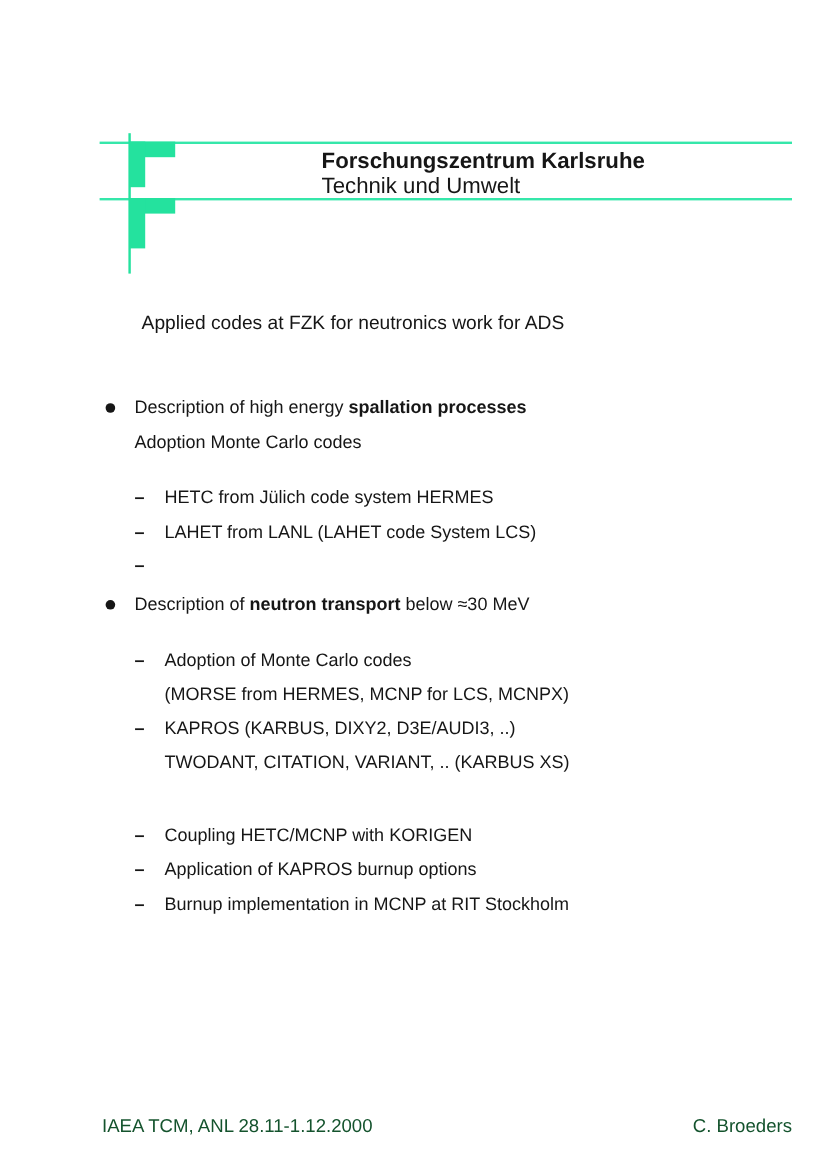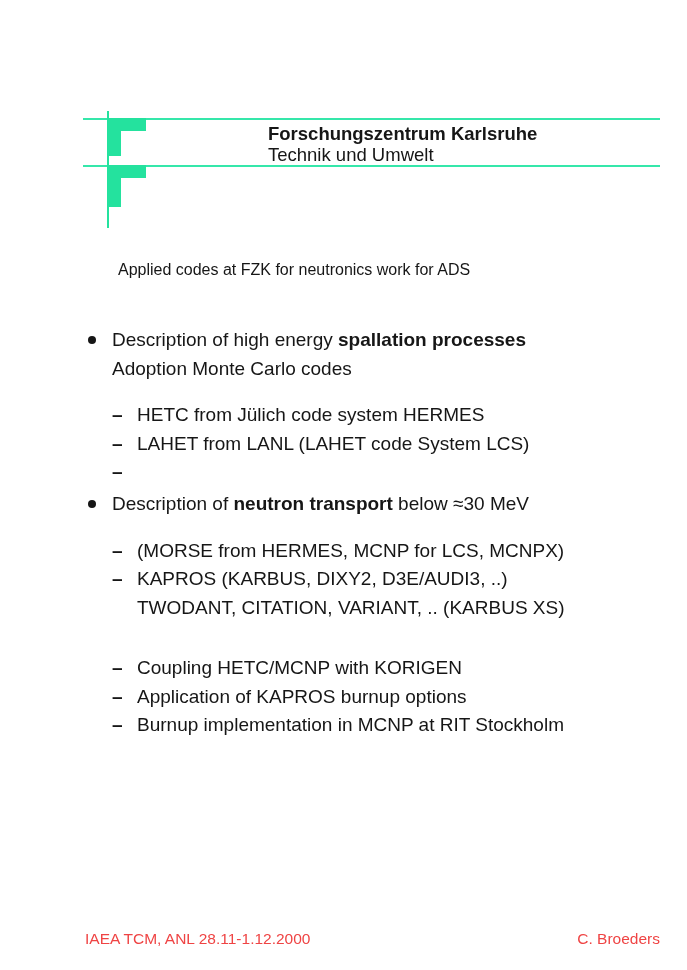--- a/index.html
+++ b/index.html
@@ -41,21 +41,21 @@
 
   
   .slide-title {
     position: absolute; left: 118px; top: 256px;
     font-size: 16px; line-height: 28px; white-space: nowrap;
   }
 
   
   .content {
     position: absolute; left: 0; top: 326px; width: 687px;
-    font-size: 19px; line-height: 28.5px;
+    font-size: 15px; line-height: 28.5px;
   }
   .section + .section { margin-top: 32px; }
   .lead { margin-bottom: 18px; }
   .lead-line, .sub-line {
     position: relative; white-space: nowrap;
   }
   .lead-line { padding-left: 112px; }
   .sub-line  { padding-left: 137px; }
   .bullet {
     position: absolute; left: 88px; top: 10px;
@@ -64,21 +64,21 @@
   }
   .dash {
     position: absolute; left: 112px; top: 0;
     font-weight: bold;
   }
   .bold { font-weight: bold; }
 
   
   .footer-left, .footer-right {
     position: absolute; top: 930px;
-    font-size: 15.5px; color: #ef4444; white-space: nowrap;
+    font-size: 15.5px; color: #14532d; white-space: nowrap;
   }
   .footer-left  { left: 85px; }
   .footer-right { right: 27px; }
 </style>
 </head>
 <body>
 
 <div class="page">
 
   <div class="rule top"></div>
@@ -109,21 +109,21 @@
           <div class="sub-line"><div class="dash">–</div><span>HETC from Jülich code system HERMES</span></div>
           <div class="sub-line"><div class="dash">–</div><span>LAHET from LANL (LAHET code System LCS)</span></div>
           <div class="sub-line"><div class="dash">–</div></div>
         </div>
       </div>
       <div class="section">
         <div class="lead">
           <div class="lead-line"><div class="bullet"></div><span>Description of </span><span class="bold">neutron transport</span><span> below ≈30 MeV</span></div>
         </div>
         <div class="items">
-          <div class="sub-line"><div class="dash">–</div></div>
+          <div class="sub-line"><div class="dash">–</div><span>Adoption of Monte Carlo codes</span></div>
           <div class="sub-line"><span>(MORSE from HERMES, MCNP for LCS, MCNPX)</span></div>
           <div class="sub-line"><div class="dash">–</div></div>
           <div class="sub-line"><span>KAPROS (KARBUS, DIXY2, D3E/AUDI3, ..)</span></div>
           <div class="sub-line"><span>TWODANT, CITATION, VARIANT, .. (KARBUS XS)</span></div>
         </div>
       </div>
       <div class="section">
         <div class="items">
           <div class="sub-line"><div class="dash">–</div><span>Coupling HETC/MCNP with KORIGEN</span></div>
           <div class="sub-line"><div class="dash">–</div><span>Application of KAPROS burnup options</span></div>

